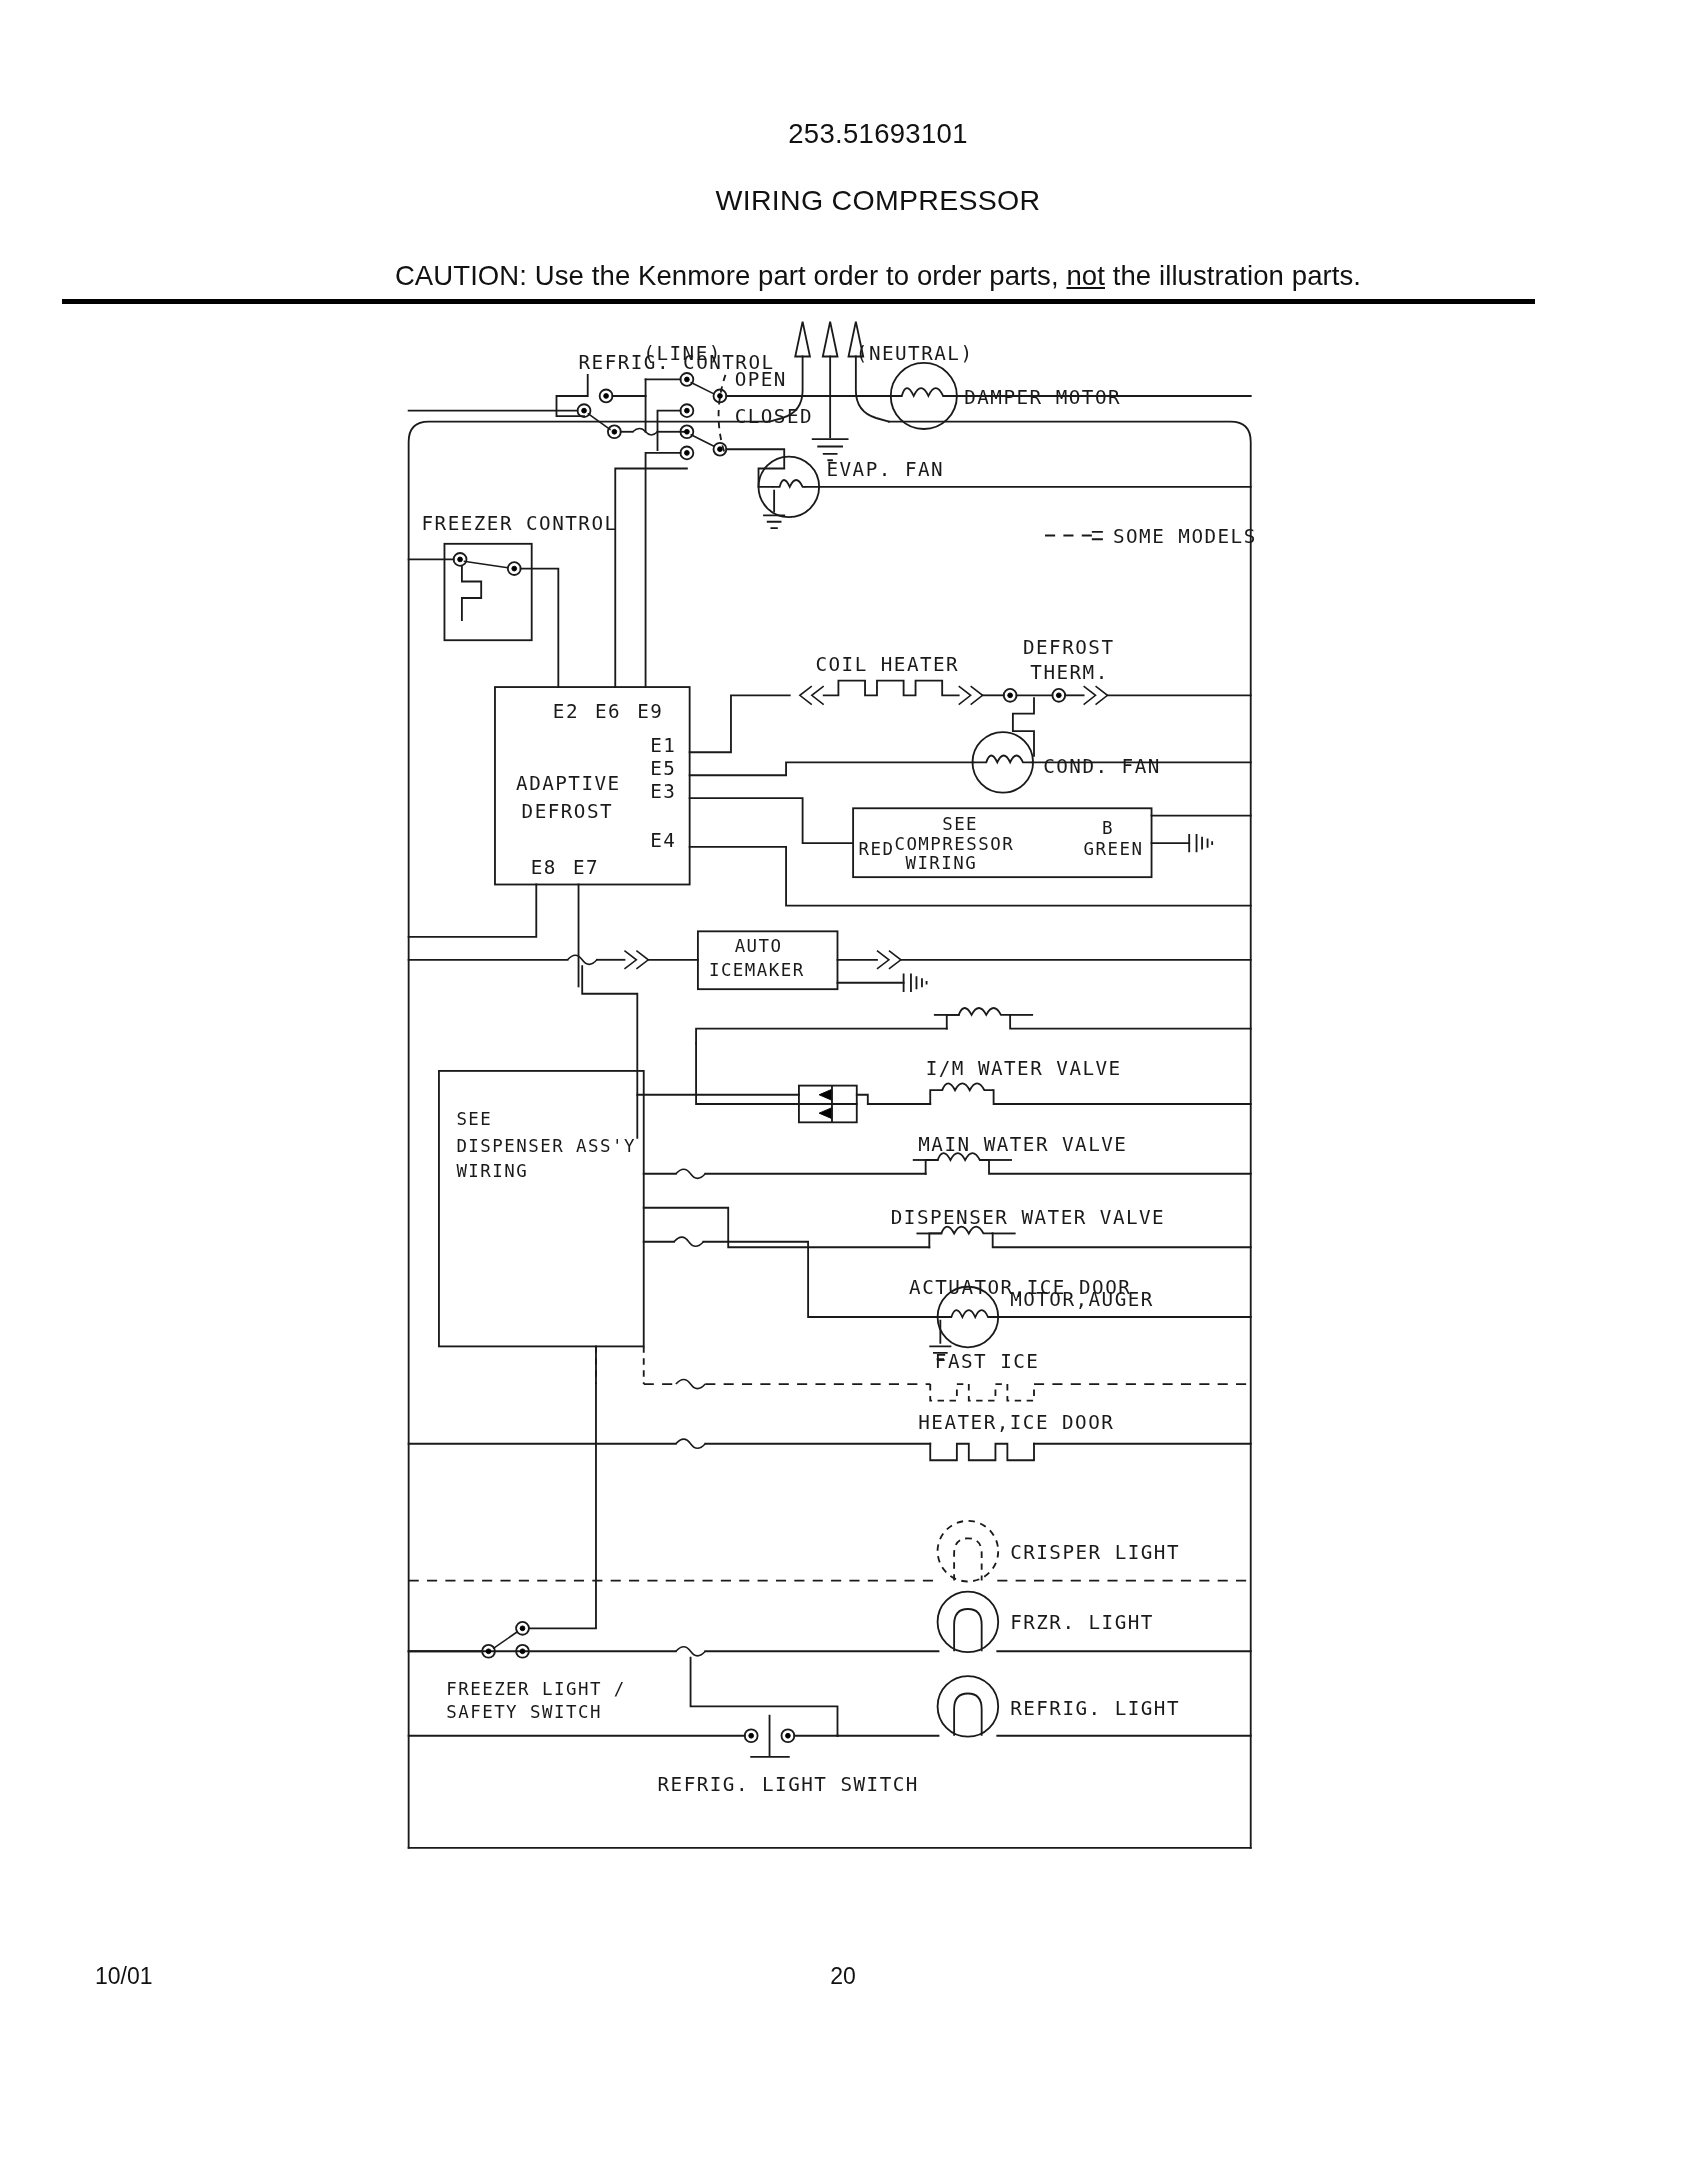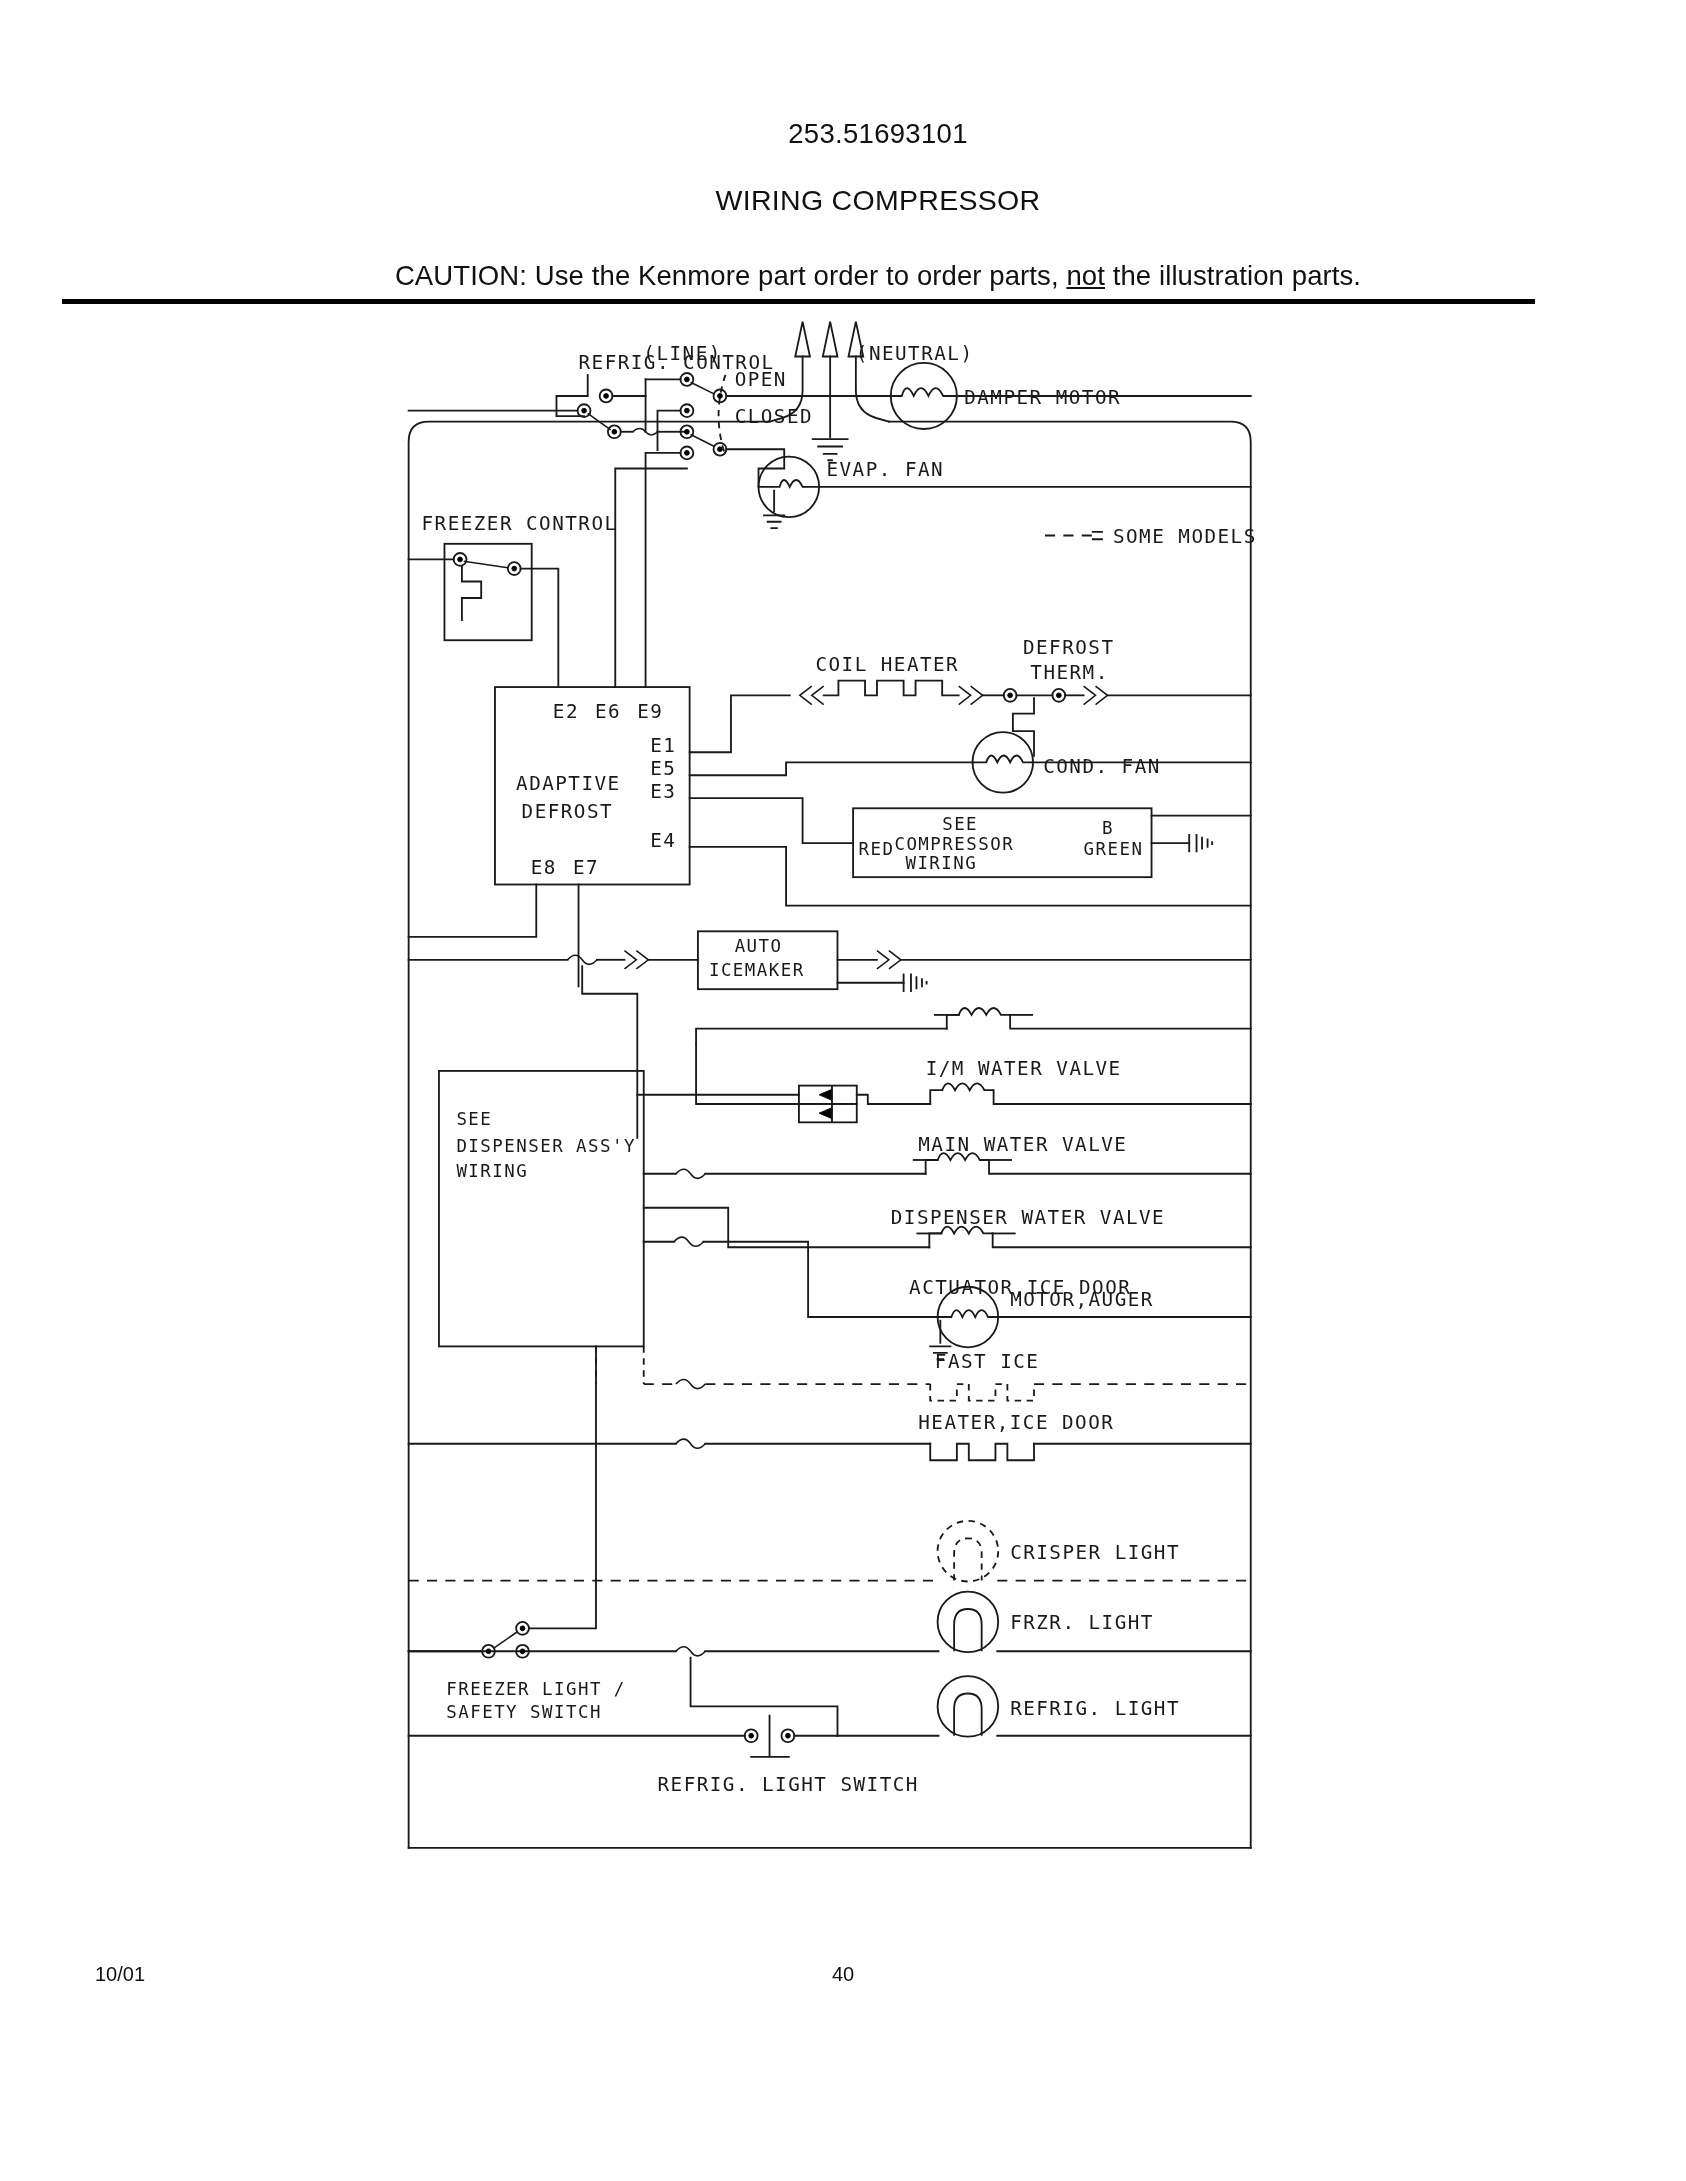--- a/index.html
+++ b/index.html
@@ -49,21 +49,21 @@
     position: absolute;
     left: 62px;
     top: 299px;
     width: 1473px;
     height: 4.6px;
     background: #000;
   }
   
   .ftr {
     position: absolute;
-    font-size: 20px;
+    font-size: 23px;
     color: #111;
   }
   #footer-date { left: 95px; top: 1963px; }
   #footer-page { left: 0; top: 1963px; width: 1686px; text-align: center; }
 
   
   #schematic-svg {
     position: absolute;
     left: 0;
     top: 303px;
@@ -464,16 +464,16 @@
         <circle class="solidfill" cx="858" cy="1560" r="2.6"></circle>
       <path class="wire" d="M865 1560 L912 1560"></path>
 
       <path class="wire" d="M838 1538 L838 1583 M818 1583 L859 1583"></path>
     </g>
     <text x="716" y="1620">REFRIG. LIGHT SWITCH</text>
 
   </svg>
 
   <div class="ftr" id="footer-date">10/01</div>
-  <div class="ftr" id="footer-page">40</div>
+  <div class="ftr" id="footer-page">20</div>
 
 </div>
 
 
 </body></html>

